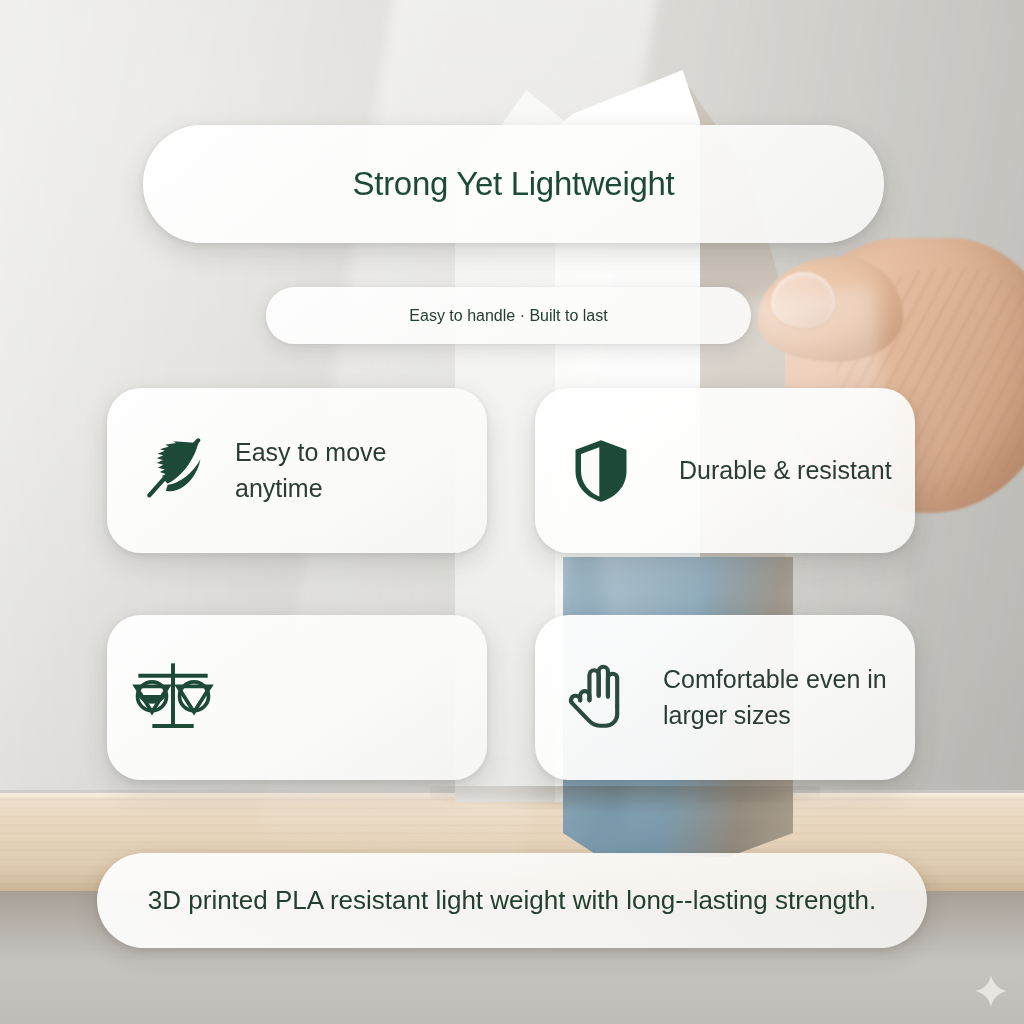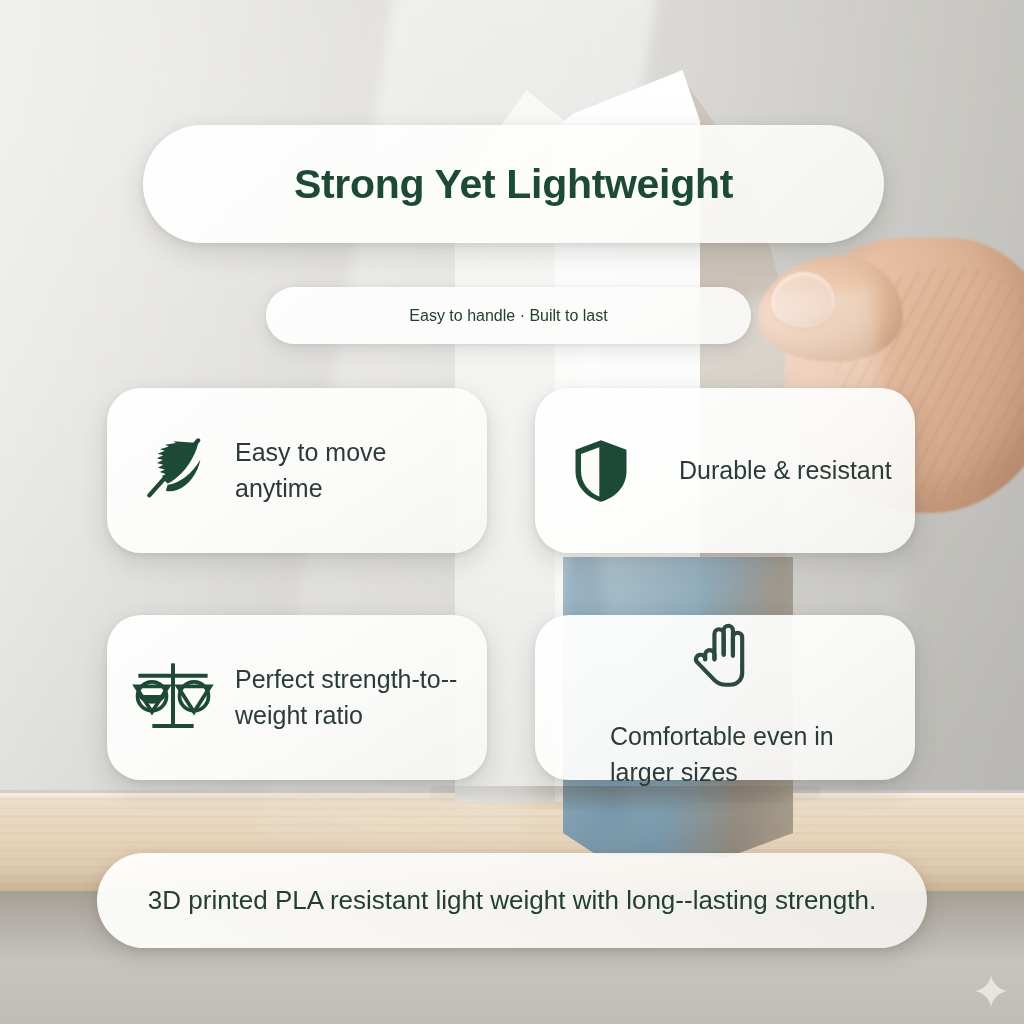--- a/index.html
+++ b/index.html
@@ -180,22 +180,22 @@
     left: 143px;
     top: 125px;
     width: 741px;
     height: 118px;
     border-radius: 59px;
     display: flex;
     align-items: center;
     justify-content: center;
   }
   .title-text {
-    font-size: 41px;
-    font-weight: bold;
+    font-size: 33px;
+    font-weight: normal;
     color: #1c4a37;
     letter-spacing: -0.3px;
     white-space: nowrap;
   }
 
   .subtitle-pill {
     left: 266px;
     top: 287px;
     width: 485px;
     height: 57px;
@@ -220,21 +220,21 @@
     border-radius: 34px;
     display: flex;
     align-items: center;
     padding: 0 22px 0 24px;
     box-sizing: border-box;
     gap: 20px;
   }
   .card-1 { left: 107px; top: 388px; }
   .card-2 { left: 535px; top: 388px; gap: 36px; }
   .card-3 { left: 107px; top: 615px; }
-  .card-4 { left: 535px; top: 615px; flex-direction: column; }
+  .card-4 { left: 535px; top: 615px; }
 
   .card-icon {
     flex: 0 0 auto;
     width: 84px;
     height: 84px;
     display: flex;
     align-items: center;
     justify-content: center;
   }
   .card-label {
@@ -373,21 +373,20 @@
         </g>
 
         <path d="M4 22h28L18 44 4 22z" fill="none" stroke="#1d4a37" stroke-width="3.2"></path>
         <path d="M5.6 29.5h24.8A14 14 0 0 1 5.6 29.5z" fill="#1d4a37"></path>
         <circle cx="18" cy="30.5" r="12.4" fill="none" stroke="#1d4a37" stroke-width="3.2"></circle>
 
         <path d="M40 22h28L54 44 40 22z" fill="none" stroke="#1d4a37" stroke-width="3.2"></path>
         <circle cx="54" cy="30.5" r="12.4" fill="none" stroke="#1d4a37" stroke-width="3.2"></circle>
       </svg>
     </div>
-    <div class="card-label">Perfect strength-to--weight ratio</div>
   </div>
 
   <div class="panel card card-4">
     <div class="card-icon">
       <svg viewBox="0 0 64 64" width="74" height="74" aria-hidden="true">
         <g fill="none" stroke="#2a4a3f" stroke-width="3.6" stroke-linecap="round" stroke-linejoin="round">
           <path d="M22 34V12a4 4 0 0 1 8 0v18"></path>
           <path d="M30 30V9a4 4 0 0 1 8 0v21"></path>
           <path d="M38 31V15a4 4 0 0 1 8 0v24"></path>
           <path d="M22 34v-4a4 4 0 0 0-8 0v4"></path>

